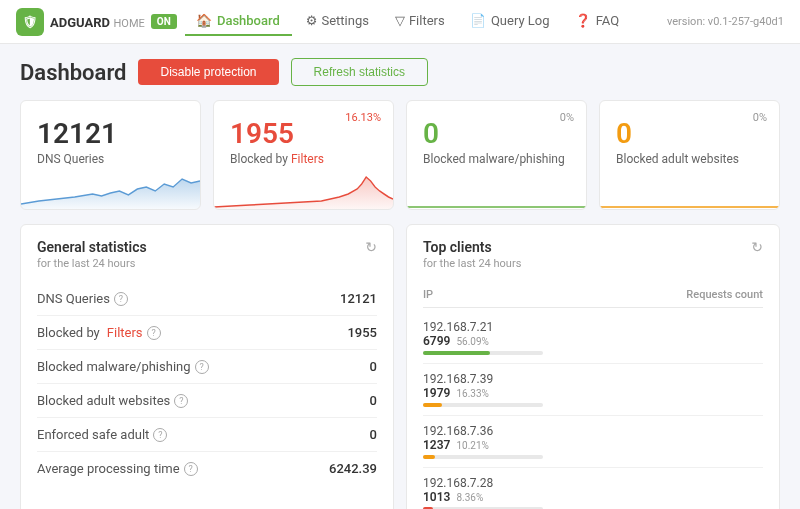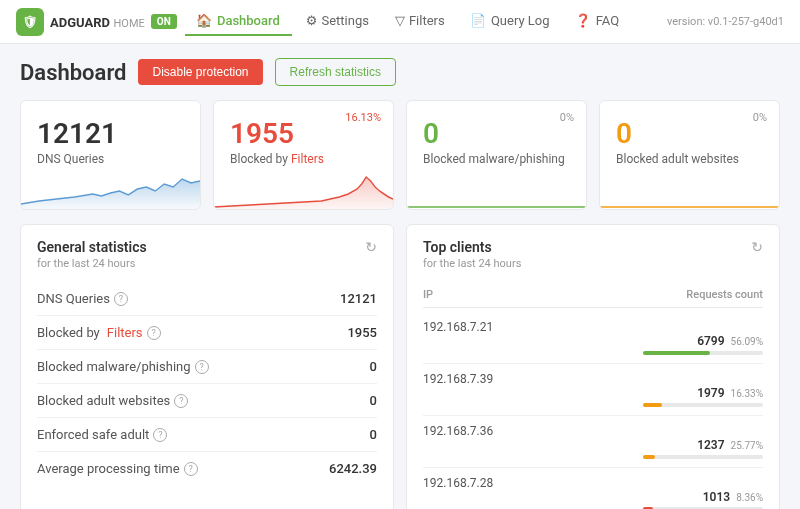--- a/index.html
+++ b/index.html
@@ -15,21 +15,21 @@
     .on-badge { background: #67b346; color: white; font-size: 10px; font-weight: bold; padding: 2px 6px; border-radius: 3px; }
     .nav { display: flex; align-items: center; gap: 2px; }
     .nav-item { padding: 6px 12px; color: #666; cursor: pointer; border-bottom: 2px solid transparent; font-size: 13px; display: flex; align-items: center; gap: 4px; }
     .nav-item.active { color: #67b346; border-bottom-color: #67b346; font-weight: 500; }
     .header-right { font-size: 11px; color: #999; text-align: right; line-height: 1.6; }
 
     
     .page { padding: 14px 20px; }
     .page-header { display: flex; align-items: center; gap: 12px; margin-bottom: 14px; }
     .page-title { font-size: 22px; font-weight: 600; color: #333; }
-    .btn { padding: 6px 14px; border-radius: 4px; border: none; cursor: pointer; font-size: 12px; font-weight: 500; }
+    .btn { padding: 6px 22px; border-radius: 4px; border: none; cursor: pointer; font-size: 12px; font-weight: 500; }
     .btn-danger { background: #e74c3c; color: white; }
     .btn-outline { background: transparent; border: 1px solid #67b346; color: #67b346; }
 
     
     .stats-row { display: grid; grid-template-columns: repeat(4, 1fr); gap: 12px; margin-bottom: 14px; }
     .stat-card { background: white; border-radius: 6px; padding: 14px 16px 0 16px; border: 1px solid #e8e8e8; position: relative; overflow: hidden; height: 110px; }
     .stat-percentage { position: absolute; top: 10px; right: 12px; font-size: 11px; color: #999; }
     .stat-percentage.red { color: #e74c3c; }
     .stat-number { font-size: 28px; font-weight: 600; color: #333; margin-top: 2px; }
     .stat-number.red { color: #e74c3c; }
@@ -55,21 +55,21 @@
     .help-icon { width: 14px; height: 14px; border-radius: 50%; border: 1px solid #aaa; color: #aaa; font-size: 9px; display: inline-flex; align-items: center; justify-content: center; cursor: pointer; }
     .link-text { color: #e74c3c; text-decoration: none; }
 
     
     .clients-header { display: grid; grid-template-columns: 1fr 1fr; padding: 6px 0; border-bottom: 1px solid #e8e8e8; margin-bottom: 4px; }
     .clients-header span { font-size: 11px; color: #999; font-weight: 500; }
     .clients-header span:last-child { text-align: right; }
     .client-row { display: grid; grid-template-columns: 1fr; padding: 8px 0; border-bottom: 1px solid #f0f0f0; align-items: center; }
     .client-row:last-child { border-bottom: none; }
     .client-ip { font-size: 12px; color: #555; }
-    .client-right { display: flex; flex-direction: column; align-items: flex-end; gap: 3px; }
+    .client-right { display: flex; flex-direction: column; gap: 3px; }
     .client-count-row { display: flex; align-items: center; gap: 6px; }
     .client-count { font-size: 12px; font-weight: 600; color: #333; }
     .client-percent { font-size: 10px; color: #999; }
     .bar-bg { height: 4px; border-radius: 2px; background: #e8e8e8; width: 100%; }
     .bar-fill { height: 4px; border-radius: 2px; }
 
     
     svg { display: block; }
   </style>
 </head>
@@ -275,21 +275,21 @@
         <div class="bar-bg" style="width:120px">
           <div class="bar-fill" style="width:16%;background:#f39c12"></div>
         </div>
       </div>
     </div>
           <div class="client-row">
       <span class="client-ip">192.168.7.36</span>
       <div class="client-right">
         <div class="client-count-row">
           <span class="client-count">1237</span>
-          <span class="client-percent">25.77%</span>
+          <span class="client-percent">10.21%</span>
         </div>
         <div class="bar-bg" style="width:120px">
           <div class="bar-fill" style="width:10%;background:#f39c12"></div>
         </div>
       </div>
     </div>
           <div class="client-row">
       <span class="client-ip">192.168.7.28</span>
       <div class="client-right">
         <div class="client-count-row">

